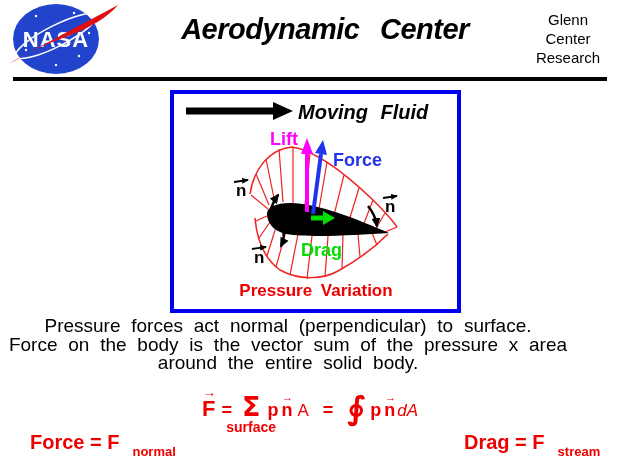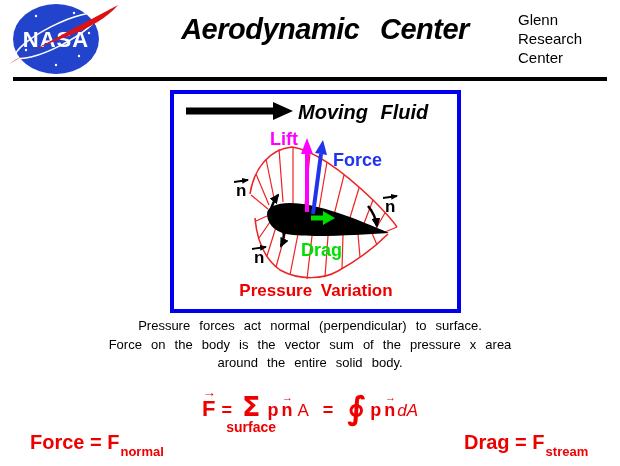--- a/index.html
+++ b/index.html
@@ -8,37 +8,37 @@
     font-family:"Liberation Sans", sans-serif;overflow:hidden;color:#000;
   }
   
   .logo-svg{position:absolute;left:4px;top:0px;}
   .page-title{
     position:absolute;left:150px;top:13px;width:350px;text-align:center;
     font-size:29px;font-weight:bold;font-style:italic;letter-spacing:-0.5px;
     word-spacing:13px;color:#000;white-space:nowrap;
   }
   .org-block{
-    position:absolute;left:518px;top:10px;width:100px;
+    position:absolute;left:518px;top:10px;width:100px;text-align:center;
     font-size:15px;line-height:19px;color:#000;
   }
   .header-rule{position:absolute;left:13px;top:77px;width:594px;height:4px;background:#000;}
   
   .diagram-svg{position:absolute;left:170px;top:90px;}
   .svg-lbl{font-family:"Liberation Sans", sans-serif;}
   .mf-lbl{font-size:20px;font-weight:bold;font-style:italic;word-spacing:7px;fill:#000;}
   .lift-lbl{font-size:18px;font-weight:bold;fill:#ff00ff;}
   .force-lbl{font-size:18px;font-weight:bold;fill:#2233ee;}
   .drag-lbl{font-size:18px;font-weight:bold;fill:#00dd00;}
   .pv-lbl{font-size:17px;font-weight:bold;fill:#ee0000;word-spacing:4px;}
   .n-lbl{font-size:17px;font-weight:bold;fill:#000;}
   
   .body-text{
     position:absolute;left:0;top:317px;width:576px;text-align:center;
-    font-size:13px;line-height:18.5px;word-spacing:5.5px;color:#000;margin-left:22px;
+    font-size:19px;line-height:18.5px;word-spacing:5.5px;color:#000;
   }
   
   .equation{
     position:absolute;left:0;top:386px;width:620px;text-align:center;color:#ee0000;
   }
   .eq-row{display:inline-flex;align-items:baseline;}
   .eq-row span{white-space:nowrap;}
   .vec{position:relative;display:inline-block;font-weight:bold;}
   .vec::after{
     content:"\2192";position:absolute;left:55%;transform:translateX(-50%);
@@ -53,21 +53,21 @@
     position:absolute;left:50%;transform:translateX(-50%);top:28px;
     font-size:14px;font-weight:bold;white-space:nowrap;
   }
   .eq-p{font-size:18px;font-weight:bold;}
   .eq-n{font-size:18px;margin-left:3px;}
   .eq-a{font-size:17px;font-weight:normal;margin-left:5px;}
   .eq-int{font-size:32px;font-weight:bold;font-family:"DejaVu Sans", sans-serif;position:relative;top:3px;margin-right:5px;}
   .eq-da{font-size:17px;font-style:italic;margin-left:2px;}
   
   .flabel{position:absolute;top:431px;font-size:20px;font-weight:bold;color:#ee0000;white-space:nowrap;}
-  .flabel .fsub{font-size:13px;position:relative;top:7px;margin-left:1px;}
+  .flabel .fsub{font-size:13px;position:relative;top:7px;margin-left:13px;}
   .lift-pos{left:30px;}
   .drag-pos{left:464px;}
 </style>
 </head>
 <body>
 
 <svg class="logo-svg" width="118" height="78" viewBox="0 0 118 78">
   <ellipse cx="52" cy="39" rx="43" ry="35" fill="#2244cc"></ellipse>
   <g fill="#ffffff">
     <circle cx="32" cy="16" r="1.2"></circle>
@@ -79,22 +79,22 @@
   </g>
   <ellipse cx="52" cy="36" rx="45" ry="10.5" fill="none" stroke="#ffffff" stroke-width="1.6" transform="rotate(-27 52 36)"></ellipse>
   <text x="52" y="47" text-anchor="middle" fill="#ffffff" style="font-family:'Liberation Sans',sans-serif;font-weight:bold;font-size:22px;letter-spacing:1px;">NASA</text>
   <path fill="#dd1111" d="M 5,64 C 24,53 52,38 114,5 C 104,17 86,28 64,36 C 42,44 18,55 5,64 Z"></path>
 </svg>
 
 <div class="page-title">Aerodynamic Center</div>
 
 <div class="org-block">
   <div>Glenn</div>
+  <div>Center</div>
   <div>Research</div>
-  <div>Center</div>
 </div>
 
 <div class="header-rule"></div>
 
 <svg class="diagram-svg" width="291" height="223" viewBox="0 0 291 223">
   <defs>
     <marker id="ahB" markerUnits="userSpaceOnUse" markerWidth="10" markerHeight="9" refX="8" refY="4.5" orient="auto">
       <path d="M0,0 L10,4.5 L0,9 Z" fill="#000"></path>
     </marker>
     <marker id="ahS" markerUnits="userSpaceOnUse" markerWidth="7" markerHeight="6" refX="6" refY="3" orient="auto">

